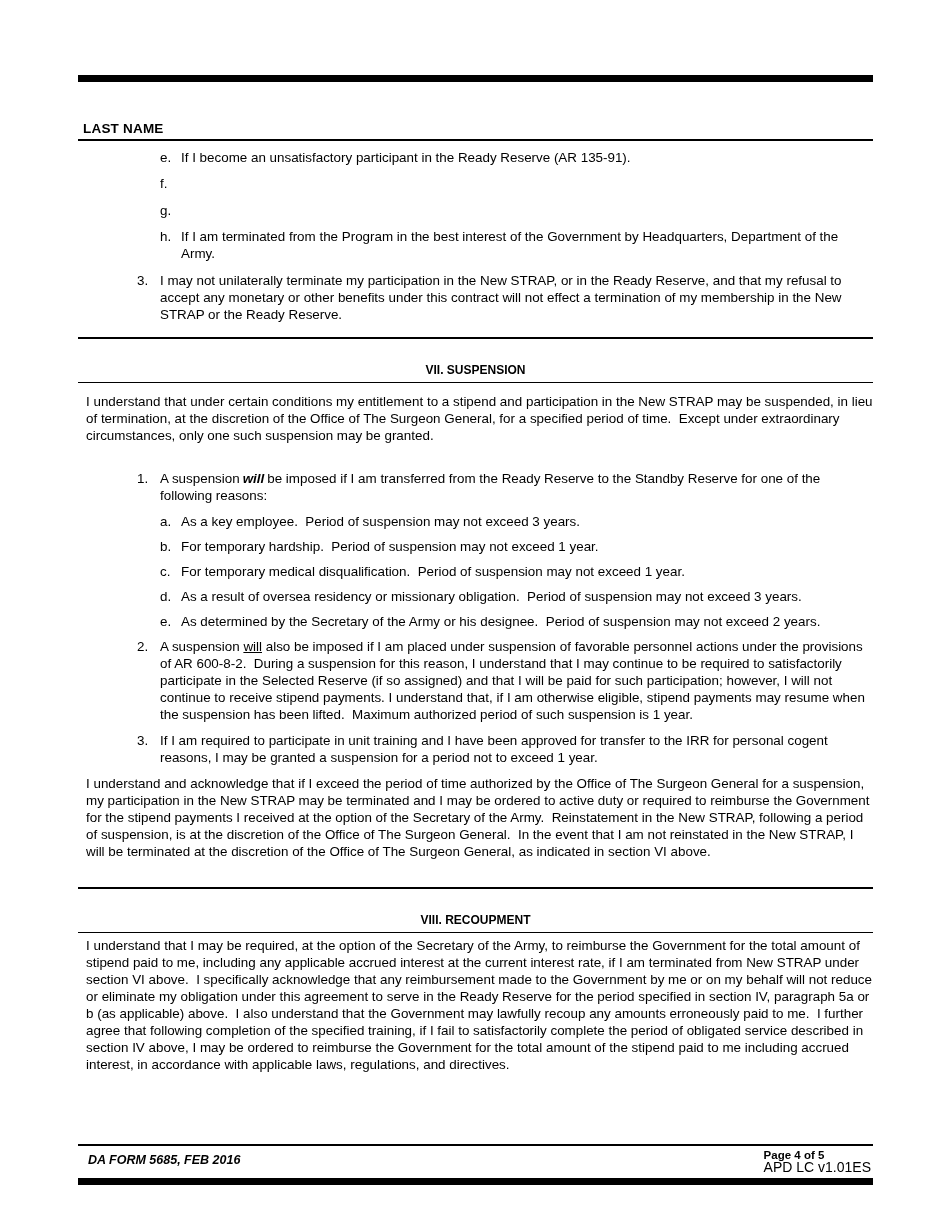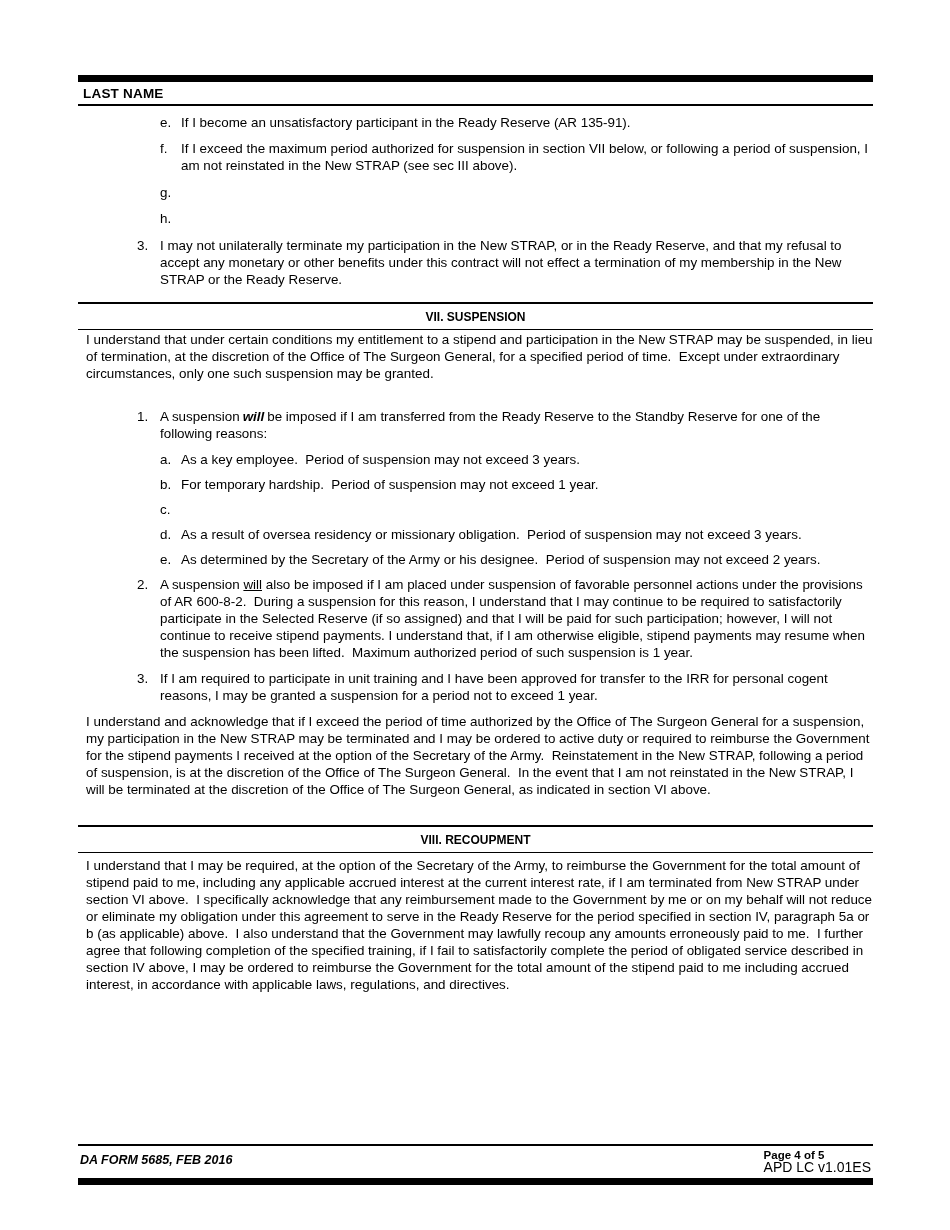--- a/index.html
+++ b/index.html
@@ -9,21 +9,21 @@
     font-family:"Liberation Sans", sans-serif;
     color:#000;
   }
   .page { position:relative; width:950px; height:1230px; background:#fff; overflow:hidden; }
   .content { position:absolute; left:78px; width:795px; top:75px; }
 
   .rule-thick { height:7px; background:#000; }
   .rule-2 { height:2px; background:#000; }
   .rule-1 { height:1.5px; background:#000; }
 
-  .lastname-row { display:flex; align-items:center; padding:4px 0 3px 5px; }
+  .lastname-row { display:flex; align-items:center; padding:4px 0 3px 5px;margin-top:35px; }
   .lastname-label { font-weight:bold; font-size:13.5px; letter-spacing:.2px; }
   .lastname-field { flex:1; height:15px; }
 
   .para {
     font-size:13.4px; line-height:17px;
     white-space:pre-wrap;
     padding-left:8px;
   }
 
   .li { display:flex; font-size:13.4px; line-height:17px; margin-bottom:9px; }
@@ -31,32 +31,32 @@
   .li .txt { flex:1; white-space:pre-wrap; }
   .li.num { padding-left:59px; }
   .li.let { padding-left:82px; }
   .li.let .lbl { flex:0 0 21px; }
   .li.gap2 { margin-bottom:10px; }
 
   .em-bi { font-weight:bold; font-style:italic; padding:0 3px; }
   .em-u  { text-decoration:underline; }
 
   .section-head { margin-top:14px; }
-  .sh-title { text-align:center; font-weight:bold; font-size:12px; padding:6px 0 5px; }
+  .sh-title { text-align:center; font-weight:bold; font-size:12px; padding:24px 0 5px; }
 
   .first-item { margin-top:8px; }
-  .intro-para { margin-top:1px; }
+  .intro-para { margin-top:10px; }
   .big-gap { margin-top:26px; }
   .li.sub { margin-bottom:8px; }
   .closing-para { margin-top:5px; }
   .head-gap { margin-top:27px; }
   .body-para { margin-top:4px; }
 
   .footer { position:absolute; left:78px; width:795px; top:1144px; }
-  .footer-row { display:flex; justify-content:space-between; align-items:flex-start; padding:3px 2px 5px 2px; }
+  .footer-row { display:flex; justify-content:space-between; align-items:flex-start; padding:3px 2px 5px 2px;margin-left:8px; }
   .form-id { font-weight:bold; font-style:italic; font-size:12.5px; padding-top:4px; }
   .footer-right { text-align:left; }
   .page-info { font-weight:bold; font-size:11.5px; line-height:13px; }
   .version { font-size:14px; line-height:11px; }
 </style>
 </head>
 <body>
 
 <div class="page">
   <div class="content">
@@ -68,27 +68,27 @@
       <span class="lastname-field"></span>
     </div>
     <div class="rule-2"></div>
 
     <div class="li let first-item">
       <span class="lbl">e.</span>
       <span class="txt">If I become an unsatisfactory participant in the Ready Reserve (AR 135-91).</span>
     </div>
     <div class="li let gap2">
       <span class="lbl">f.</span>
-      <span class="txt">If I exceed the maximum period authorized for suspension in section VII below, or following a period of suspension, I am not reinstated in the New STRAP (see sec III above).</span>
     </div>
     <div class="li let">
       <span class="lbl">g.</span>
     </div>
     <div class="li let gap2">
       <span class="lbl">h.</span>
+      <span class="txt">If I am terminated from the Program in the best interest of the Government by Headquarters, Department of the Army.</span>
     </div>
     <div class="li num">
       <span class="lbl">3.</span>
       <span class="txt">I may not unilaterally terminate my participation in the New STRAP, or in the Ready Reserve, and that my refusal to accept any monetary or other benefits under this contract will not effect a termination of my membership in the New STRAP or the Ready Reserve.</span>
     </div>
 
     <div class="section-head">
       <div class="rule-1"></div>
       <div class="sh-title">VII. SUSPENSION</div>
       <div class="rule-1"></div>
@@ -104,20 +104,21 @@
     <div class="li let sub">
       <span class="lbl">a.</span>
       <span class="txt">As a key employee.  Period of suspension may not exceed 3 years.</span>
     </div>
     <div class="li let sub">
       <span class="lbl">b.</span>
       <span class="txt">For temporary hardship.  Period of suspension may not exceed 1 year.</span>
     </div>
     <div class="li let sub">
       <span class="lbl">c.</span>
+      <span class="txt">For temporary medical disqualification.  Period of suspension may not exceed 1 year.</span>
     </div>
     <div class="li let sub">
       <span class="lbl">d.</span>
       <span class="txt">As a result of oversea residency or missionary obligation.  Period of suspension may not exceed 3 years.</span>
     </div>
     <div class="li let sub">
       <span class="lbl">e.</span>
       <span class="txt">As determined by the Secretary of the Army or his designee.  Period of suspension may not exceed 2 years.</span>
     </div>
 

